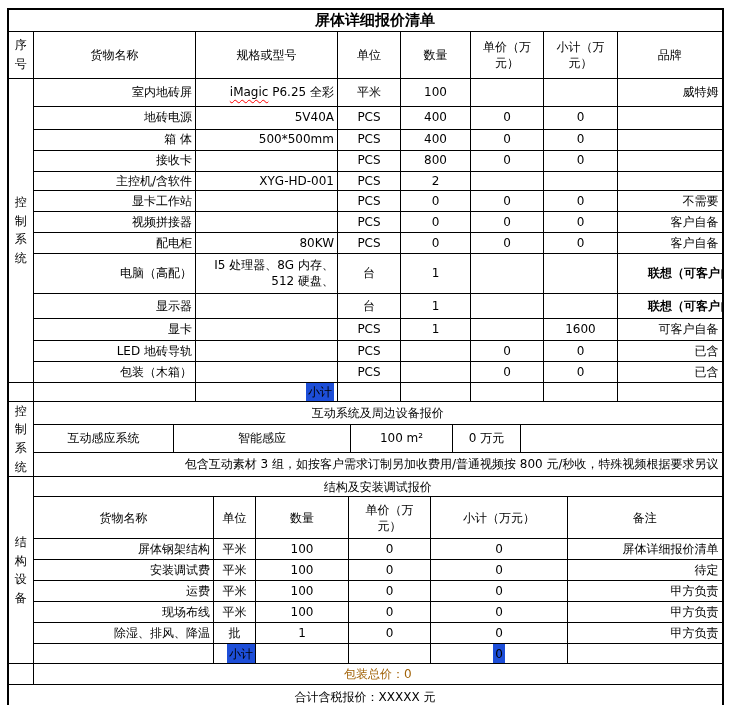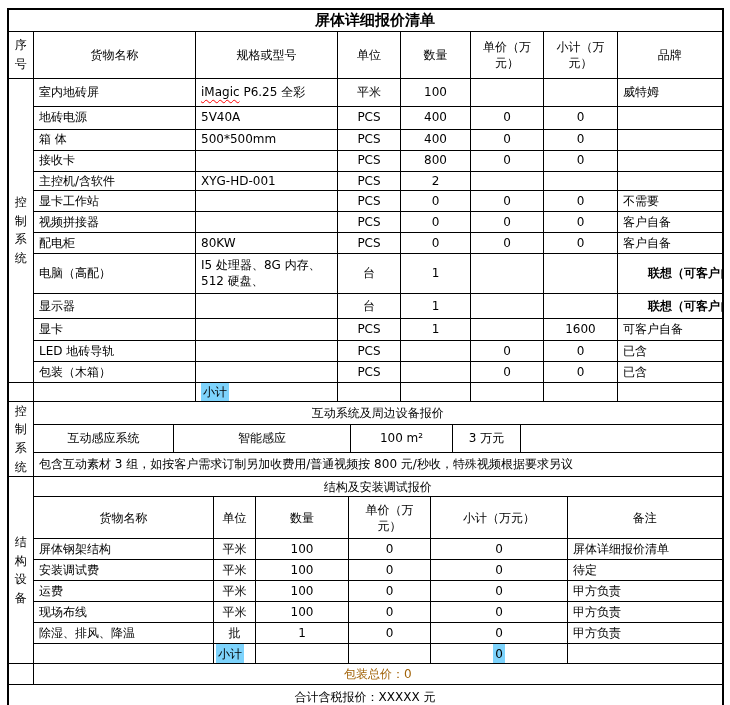--- a/index.html
+++ b/index.html
@@ -1,24 +1,24 @@
 <!DOCTYPE html>
 <html><head>
 <meta charset="utf-8">
 <style>
   html,body{margin:0;padding:0;background:#fff;}
   body{font-family:"DejaVu Sans","Liberation Sans",sans-serif;font-size:12px;color:#000;width:730px;height:705px;overflow:hidden;}
   .page{width:713px;margin:8px auto 0;border:2px solid #000;background:#fff;}
   .title-row{height:21px;border-bottom:1px solid #000;display:flex;align-items:center;justify-content:center;font-weight:bold;font-size:15px;padding-left:20px;}
   table{border-collapse:collapse;table-layout:fixed;width:100%;}
   td{border:1px solid #000;padding:1px 3px;text-align:center;vertical-align:middle;overflow:hidden;line-height:1.35;}
-  td.l{text-align:left;padding-left:5px;}
+  td.l{text-align:right;padding-left:5px;}
   td.tight{padding-left:2px;padding-right:0;}
   .vlabel{padding:0 2px;text-align:center;word-break:break-all;line-height:1.55;}
-  .hl{background:#7dd3fc;padding:16px 2px;}
+  .hl{background:#1d4ed8;padding:16px 2px;}
   .red{color:#a16207;}
   .bold{font-weight:bold;margin-left:25px;}
   .nowrap{white-space:nowrap;}
   .wavy{text-decoration:underline wavy #ff0000 1px;text-underline-offset:3px;}
   .pw{padding:1px 9px;}
   .pw2{padding:1px 14px;}
   .total-row{height:26px;display:flex;align-items:center;justify-content:center;}
   
   table{border-style:hidden;}
   table td{border:1px solid #000;}
@@ -195,21 +195,21 @@
     </colgroup>
     <tbody>
       <tr style="height:20px">
         <td class="vlabel" rowspan="3">控制系统</td>
         <td colspan="5">互动系统及周边设备报价</td>
       </tr>
       <tr style="height:24px">
         <td>互动感应系统</td>
         <td>智能感应</td>
         <td>100 m²</td>
-        <td>3 万元</td>
+        <td>0 万元</td>
         <td></td>
       </tr>
       <tr style="height:21px">
         <td colspan="5" class="l">包含互动素材 3 组，如按客户需求订制另加收费用/普通视频按 800 元/秒收，特殊视频根据要求另议</td>
       </tr>
     </tbody>
   </table>
 
   <table class="sep">
     <colgroup>

